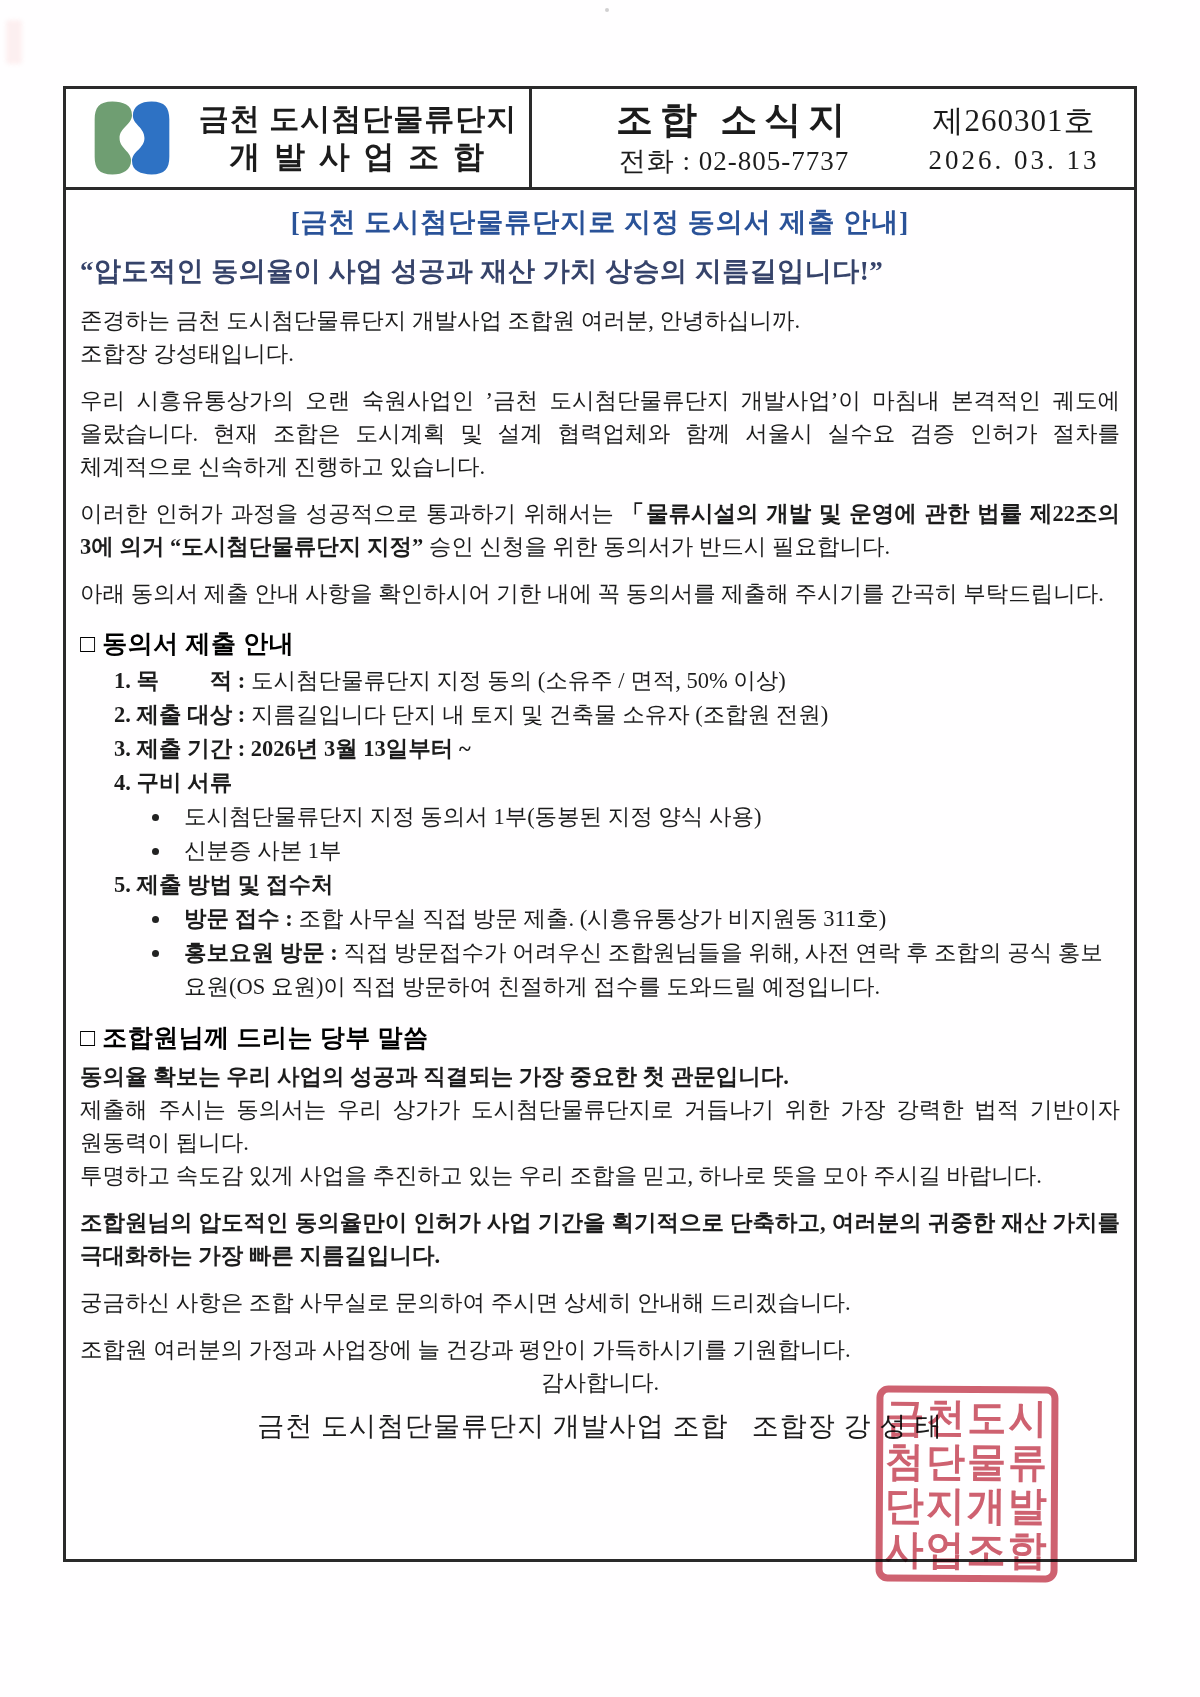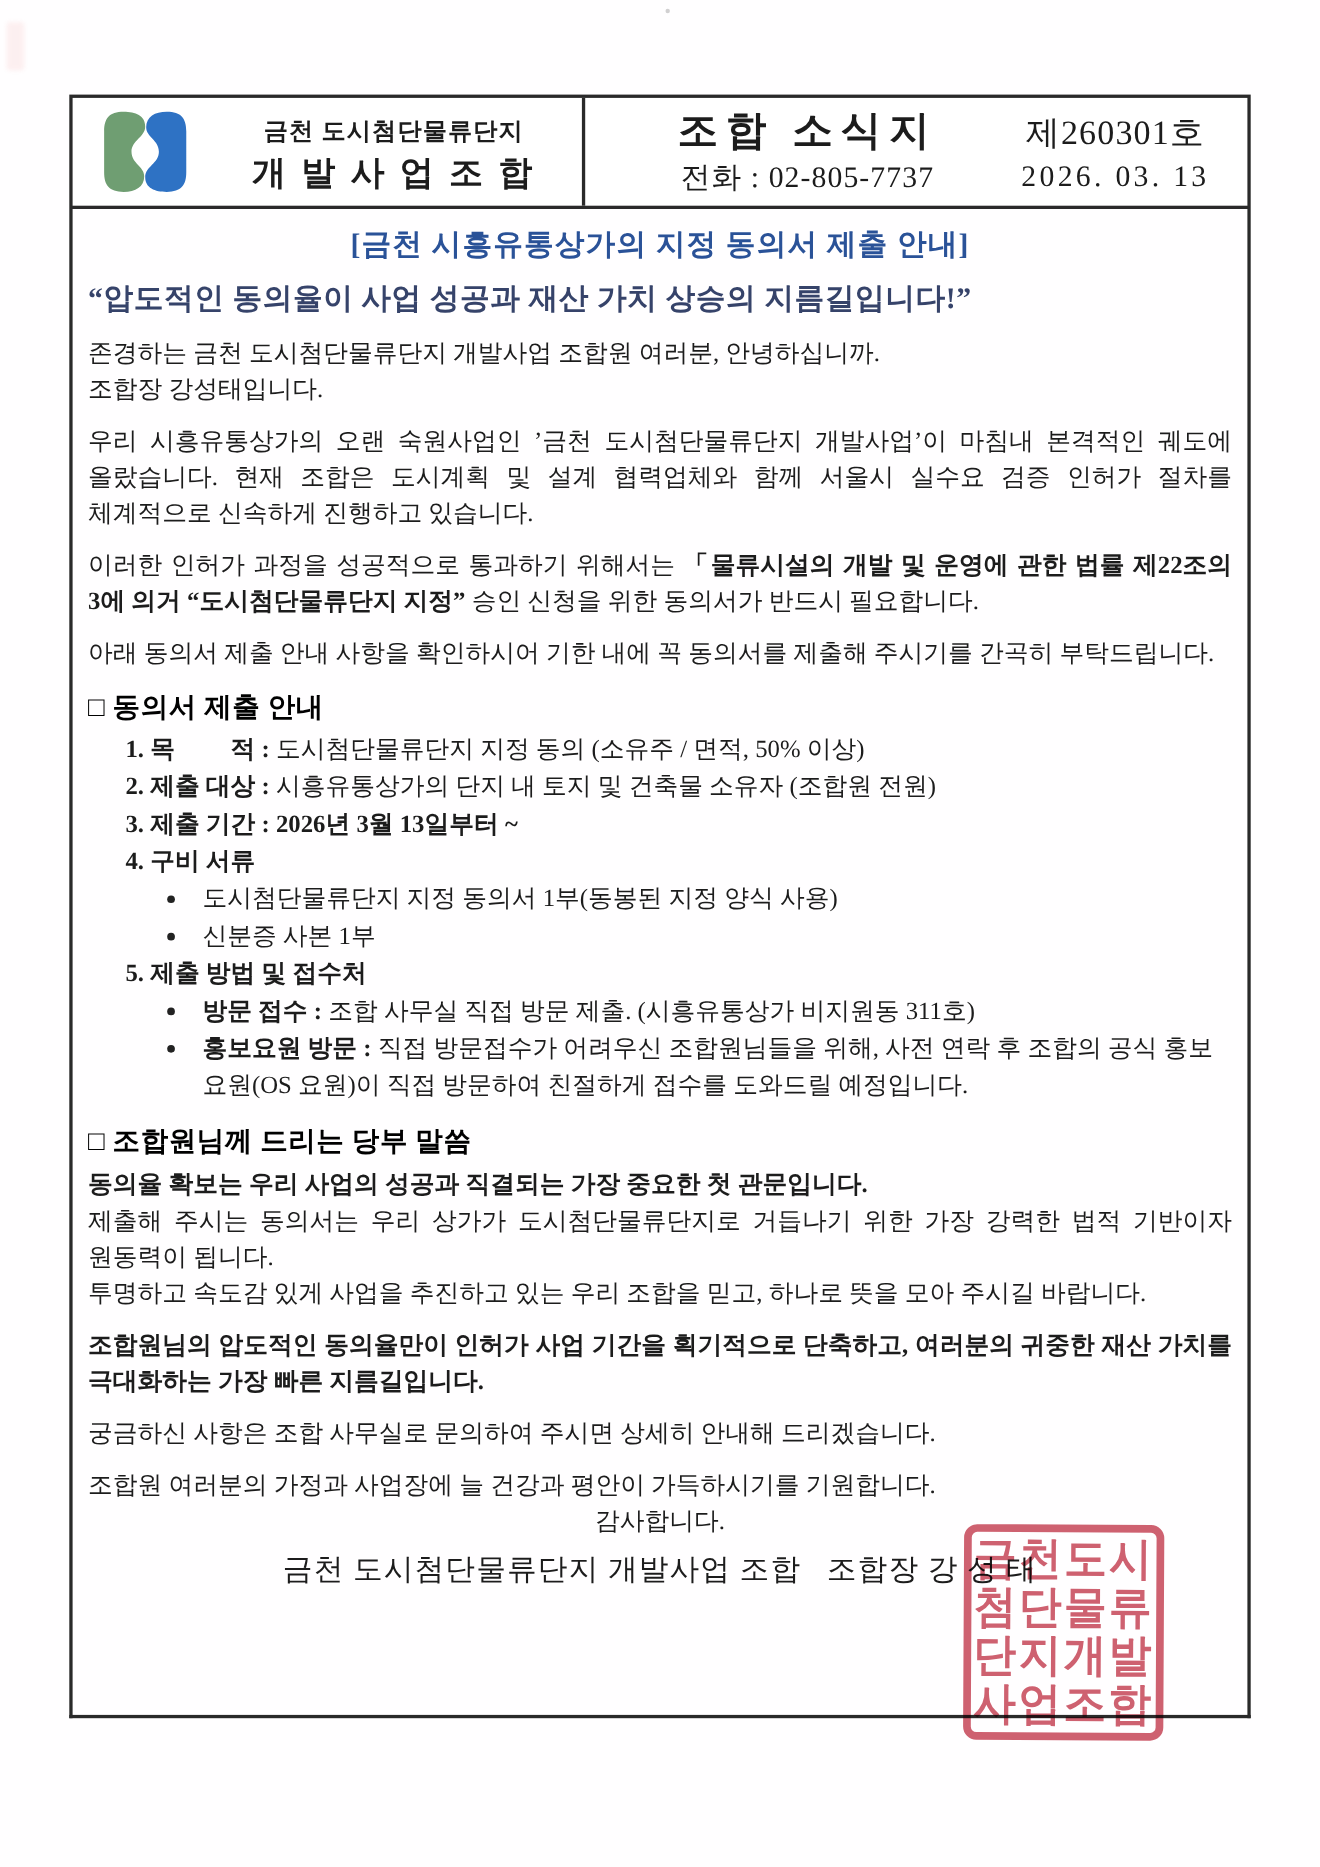--- a/index.html
+++ b/index.html
@@ -8,21 +8,21 @@
     font-family:"Liberation Serif","DejaVu Serif",serif;color:#1c1c1c;
   }
   
   .scan-dot{position:absolute;left:605px;top:8px;width:4px;height:4px;border-radius:50%;background:#9a9a9a;opacity:.45;}
   .scan-smudge{position:absolute;left:6px;top:20px;width:16px;height:44px;background:#e88;opacity:.12;filter:blur(2px);border-radius:3px;}
   
   .hdr{position:absolute;left:63px;top:86px;width:1074px;height:104px;border:3px solid #2a2a2a;box-sizing:border-box;display:flex;background:#fff;}
   .hdr-left{width:466px;border-right:3px solid #2a2a2a;box-sizing:border-box;display:flex;align-items:center;padding-left:20px;}
   .logo{width:92px;height:80px;flex:0 0 auto;}
   .org{margin-left:12px;width:336px;text-align:center;font-weight:bold;}
-  .org-l1{font-size:22px;line-height:37px;letter-spacing:1px;white-space:nowrap;}
+  .org-l1{font-size:30px;line-height:37px;letter-spacing:1px;white-space:nowrap;}
   .org-l2{font-size:31px;line-height:39px;letter-spacing:3px;white-space:pre-wrap;text-align:center;}
   .hdr-right{flex:1;display:flex;align-items:stretch;}
   .hdr-mid{width:320px;text-align:center;padding-top:8px;padding-left:42px;}
   .nl-title{font-size:37px;font-weight:bold;letter-spacing:7px;line-height:46px;white-space:nowrap;}
   .phone{font-size:27px;line-height:36px;letter-spacing:1px;white-space:nowrap;}
   .hdr-rt{flex:1;text-align:center;padding-top:11px;}
   .issue{font-size:31px;line-height:42px;letter-spacing:1px;white-space:nowrap;}
   .date{font-size:27px;line-height:36px;letter-spacing:3px;white-space:nowrap;}
   
   .box{position:absolute;left:63px;top:190px;width:1074px;height:1372px;border:3px solid #2a2a2a;border-top:none;box-sizing:border-box;padding:10px 14px 0 14px;background:transparent;}
@@ -81,38 +81,38 @@
         <div class="phone">전화 : 02-805-7737</div>
       </div>
       <div class="hdr-rt">
         <div class="issue">제260301호</div>
         <div class="date">2026. 03. 13</div>
       </div>
     </div>
   </div>
 
   <div class="box">
-    <div class="doc-title">[금천 시흥유통상가의 지정 동의서 제출 안내]</div>
+    <div class="doc-title">[금천 도시첨단물류단지로 지정 동의서 제출 안내]</div>
     <div class="slogan">“압도적인 동의율이 사업 성공과 재산 가치 상승의 지름길입니다!”</div>
 
     <p class="para greeting"><span>존경하는 금천 도시첨단물류단지 개발사업 조합원 여러분, 안녕하십니까.</span><br><span>조합장 강성태입니다.</span></p>
 
     <p class="para">우리 시흥유통상가의 오랜 숙원사업인 ’금천 도시첨단물류단지 개발사업’이 마침내 본격적인 궤도에 올랐습니다. 현재 조합은 도시계획 및 설계 협력업체와 함께 서울시 실수요 검증 인허가 절차를 체계적으로 신속하게 진행하고 있습니다.</p>
 
     <p class="para"><span>이러한 인허가 과정을 성공적으로 통과하기 위해서는 </span><b>「물류시설의 개발 및 운영에 관한 법률 제22조의 3에 의거 “도시첨단물류단지 지정”</b><span> 승인 신청을 위한 동의서가 반드시 필요합니다.</span></p>
 
     <p class="para">아래 동의서 제출 안내 사항을 확인하시어 기한 내에 꼭 동의서를 제출해 주시기를 간곡히 부탁드립니다.</p>
 
     <div class="sec-h">□ 동의서 제출 안내</div>
 
     <div class="list">
 
         <div class="li li-num"><span class="li-bold">1. 목　　 적 : </span><span class="li-text">도시첨단물류단지 지정 동의 (소유주 / 면적, 50% 이상)</span></div>
 
-        <div class="li li-num"><span class="li-bold">2. 제출 대상 : </span><span class="li-text">시흥유통상가의 단지 내 토지 및 건축물 소유자 (조합원 전원)</span></div>
+        <div class="li li-num"><span class="li-bold">2. 제출 대상 : </span><span class="li-text">지름길입니다 단지 내 토지 및 건축물 소유자 (조합원 전원)</span></div>
 
         <div class="li li-num"><span class="li-bold">3. 제출 기간 : 2026년 3월 13일부터 ~</span><span class="li-text"></span></div>
 
         <div class="li li-num"><span class="li-bold">4. 구비 서류</span><span class="li-text"></span></div>
 
         <div class="li li-bullet"><span class="dot"></span><span class="li-bold"></span><span class="li-text">도시첨단물류단지 지정 동의서 1부(동봉된 지정 양식 사용)</span></div>
 
         <div class="li li-bullet"><span class="dot"></span><span class="li-bold"></span><span class="li-text">신분증 사본 1부</span></div>
 
         <div class="li li-num"><span class="li-bold">5. 제출 방법 및 접수처</span><span class="li-text"></span></div>

